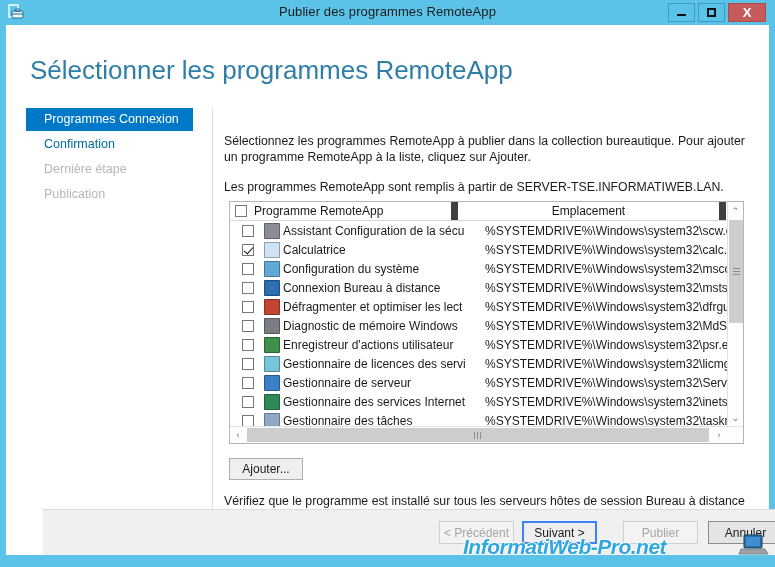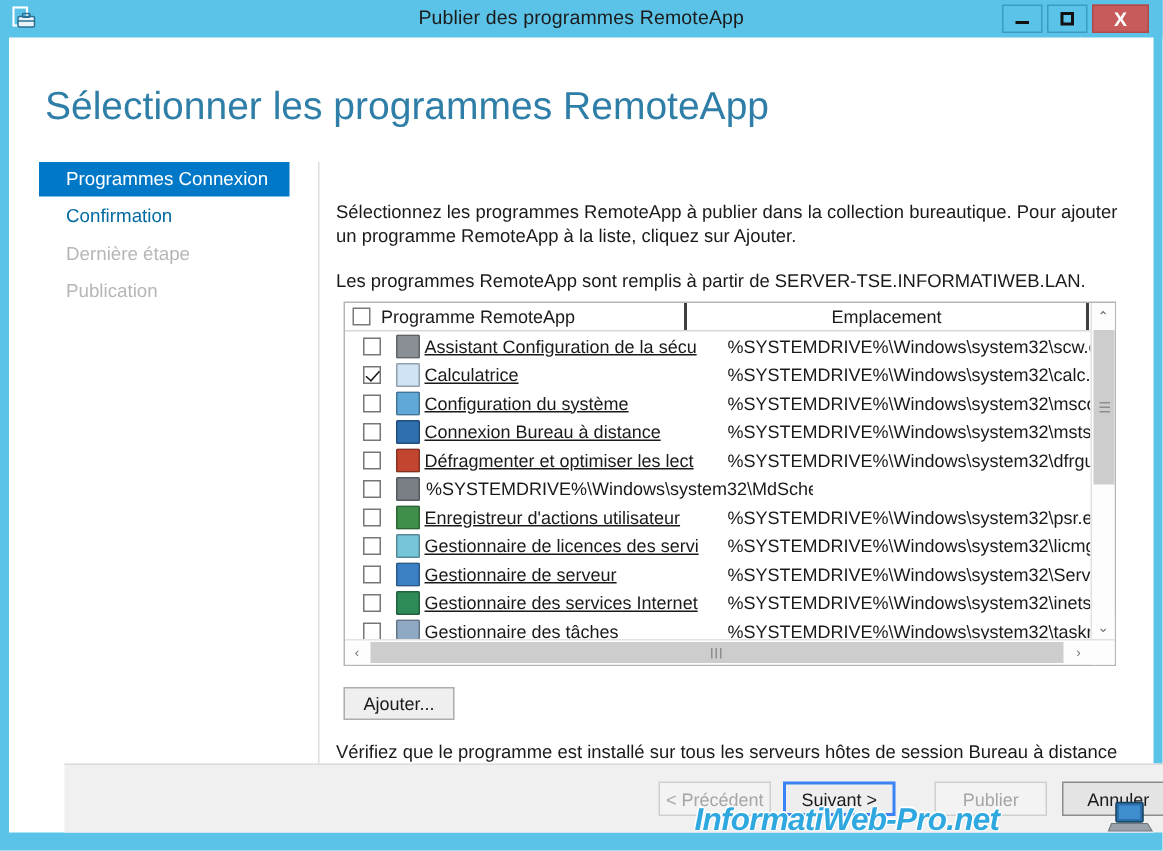--- a/index.html
+++ b/index.html
@@ -156,21 +156,21 @@
     border-bottom: 1px solid #d8d8d8;
     box-sizing: border-box;
     display: flex;
   }
   .hdr-cell {
     font-size: 12px;
     color: #1a1a1a;
     height: 18px;
     line-height: 18px;
     box-sizing: border-box;
-    border-right: 2px solid #404040;
+    border-right: 7px solid #404040;
     white-space: nowrap;
     overflow: hidden;
   }
   #hdr-name { width: 228px; padding-left: 24px; position: relative; }
   #hdr-loc  { width: 268px; text-align: center; }
   #hdr-spare{ width: 15px; border-right: none; }
   #hdr-checkbox {
     position: absolute;
     left: 5px; top: 3px;
     width: 12px; height: 12px;
@@ -216,21 +216,20 @@
     margin-left: 10px; margin-right: 2px;
     flex: 0 0 auto;
     border-radius: 1px;
     position: relative;
   }
   .row-name {
     width: 200px;
     overflow: hidden;
     flex: 0 0 auto;
     padding-left: 1px;
-    text-decoration: underline;
   }
   .row-loc {
     width: 258px;
     overflow: hidden;
     flex: 0 0 auto;
     padding-left: 2px;
   }
 
   
   #vscroll {
@@ -454,20 +453,21 @@
             </div>
             <div class="row">
               <span class="row-chk"></span>
               <span class="row-icon" style="background: rgb(194, 69, 47); border: 1px solid rgba(0, 0, 0, 0.3);"></span>
               <span class="row-name">Défragmenter et optimiser les lect</span>
               <span class="row-loc">%SYSTEMDRIVE%\Windows\system32\dfrgui.exe</span>
             </div>
             <div class="row">
               <span class="row-chk"></span>
               <span class="row-icon" style="background: rgb(122, 127, 134); border: 1px solid rgba(0, 0, 0, 0.3);"></span>
+              <span class="row-name">Diagnostic de mémoire Windows</span>
               <span class="row-loc">%SYSTEMDRIVE%\Windows\system32\MdSche...</span>
             </div>
             <div class="row">
               <span class="row-chk"></span>
               <span class="row-icon" style="background: rgb(63, 143, 74); border: 1px solid rgba(0, 0, 0, 0.3);"></span>
               <span class="row-name">Enregistreur d'actions utilisateur</span>
               <span class="row-loc">%SYSTEMDRIVE%\Windows\system32\psr.exe</span>
             </div>
             <div class="row">
               <span class="row-chk"></span>

